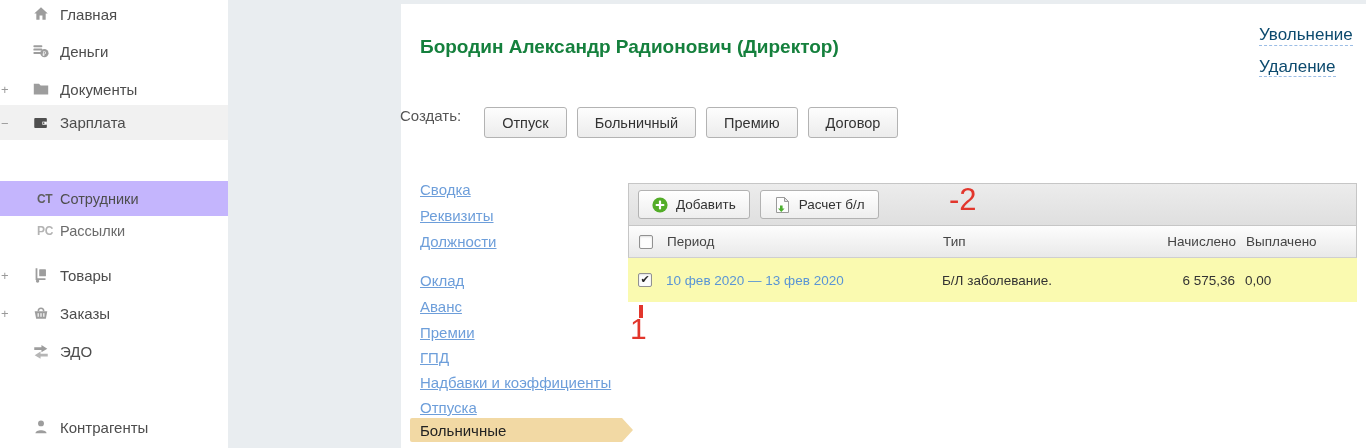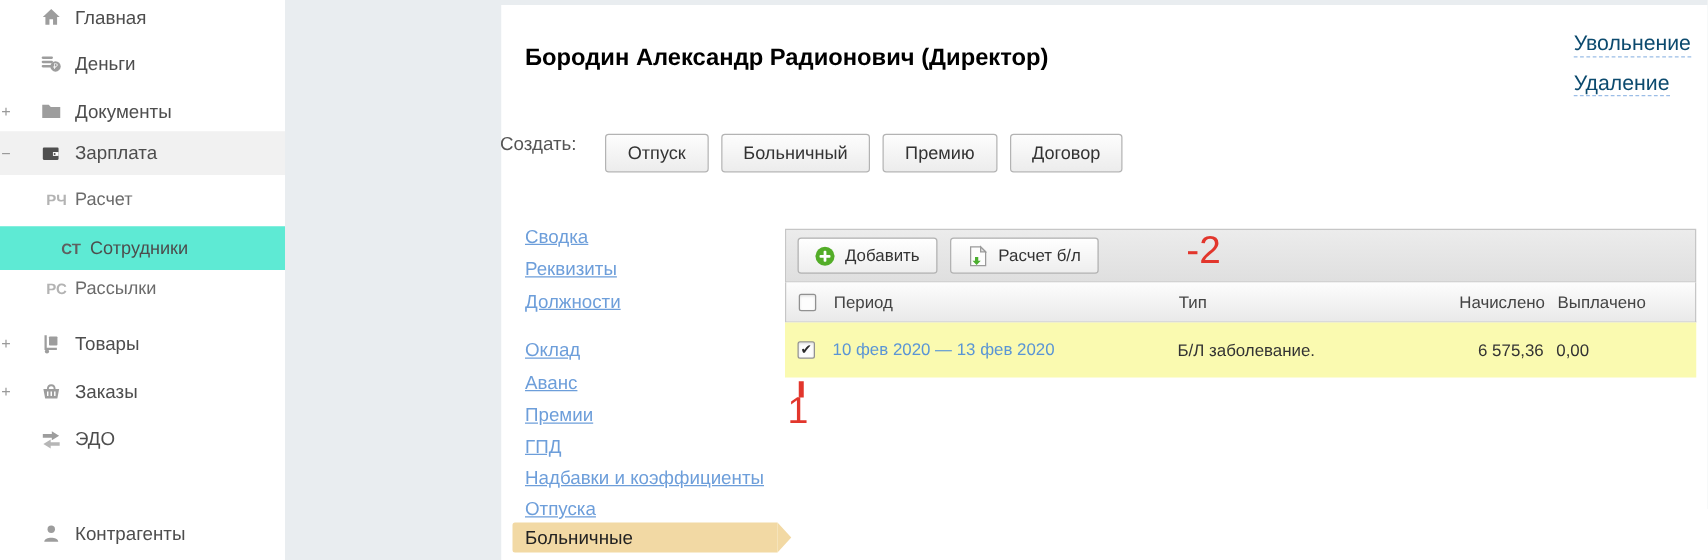--- a/index.html
+++ b/index.html
@@ -9,30 +9,30 @@
 
   
   .sidebar { position:absolute; left:0; top:0; width:228px; height:448px; background:#ffffff; }
   .snav { position:absolute; left:0; width:228px; height:34px; display:flex; align-items:center; cursor:pointer; }
   .snav .eicon { position:absolute; left:1px; top:50%; transform:translateY(-50%); font-size:13px; color:#9a9a9a; width:9px; overflow:hidden; line-height:1; }
   .snav .ic { width:20px; height:20px; margin-left:31px; display:flex; align-items:center; justify-content:center; flex:none; }
   .snav .ic svg { width:18px; height:18px; fill:#9d9d9d; }
   .snav .lbl { margin-left:9px; font-size:15px; color:#4d4d4d; white-space:nowrap; }
   .snav.hl1 { background:#f1f1f1; height:35px; }
   .snav.hl1 .ic svg { fill:#4f4f4f; }
-  .snav.hl2 { background:#5eead4; height:35px;padding-left:12px; }
+  .snav.hl2 { background:#c4b5fd; height:35px; }
   .snav.sub .pfx { margin-left:37px; width:20px; font-size:12px; font-weight:bold; color:#b3b3b3; flex:none; }
   .snav.sub .pfx.dark { color:#5f5f5f; }
   .snav.sub .lbl { margin-left:3px; font-size:14.5px; color:#6b6b6b; }
   .snav.sub .lbl.dark { color:#4d4d4d; }
 
   
   .panel { position:absolute; left:401px; top:4px; right:0; bottom:0; background:#ffffff; }
 
-  .page-title { position:absolute; left:420px; top:36px; font-size:19px; font-weight:bold; color:#000000; }
+  .page-title { position:absolute; left:420px; top:36px; font-size:19px; font-weight:bold; color:#15803d; }
 
   .top-links { position:absolute; left:1259px; top:25px; display:flex; flex-direction:column; gap:11px; }
   .dash-link { font-size:17px; color:#0c4a6e; text-decoration:none; border-bottom:1px dashed #9bbde6; align-self:flex-start; cursor:pointer; line-height:1.15; }
 
   .create-row { position:absolute; left:400px; top:107px; display:flex; align-items:flex-start; }
   .create-label { font-size:15px; color:#555; margin-right:23px; }
   .btn { display:inline-flex; align-items:center; justify-content:center; height:31px; padding:0 17px; margin-right:10px;
          background:linear-gradient(180deg,#fdfdfd,#ececec); border:1px solid #b3b3b3; border-radius:3px;
          font-size:14.5px; color:#333; cursor:pointer; white-space:nowrap; }
 
@@ -119,24 +119,20 @@
       <span class="ic">
         <svg viewBox="0 0 20 20">
             <rect x="2.5" y="4.5" width="14" height="11" rx="1"></rect>
             <rect x="11.5" y="8.5" width="5" height="3.4" fill="#ffffff"></rect>
             <circle cx="13" cy="10.2" r="0.9" fill="#4f4f4f"></circle>
           </svg>
       </span>
       <span class="lbl">Зарплата</span>
     </div>
 
-    <div class="snav sub" style="top:143px">
-      <span class="pfx">РЧ</span>
-      <span class="lbl">Расчет</span>
-    </div>
 
     <div class="snav sub hl2" style="top:181px">
       <span class="pfx dark">СТ</span>
       <span class="lbl dark">Сотрудники</span>
     </div>
 
     <div class="snav sub" style="top:214px">
       <span class="pfx">РС</span>
       <span class="lbl">Рассылки</span>
     </div>

